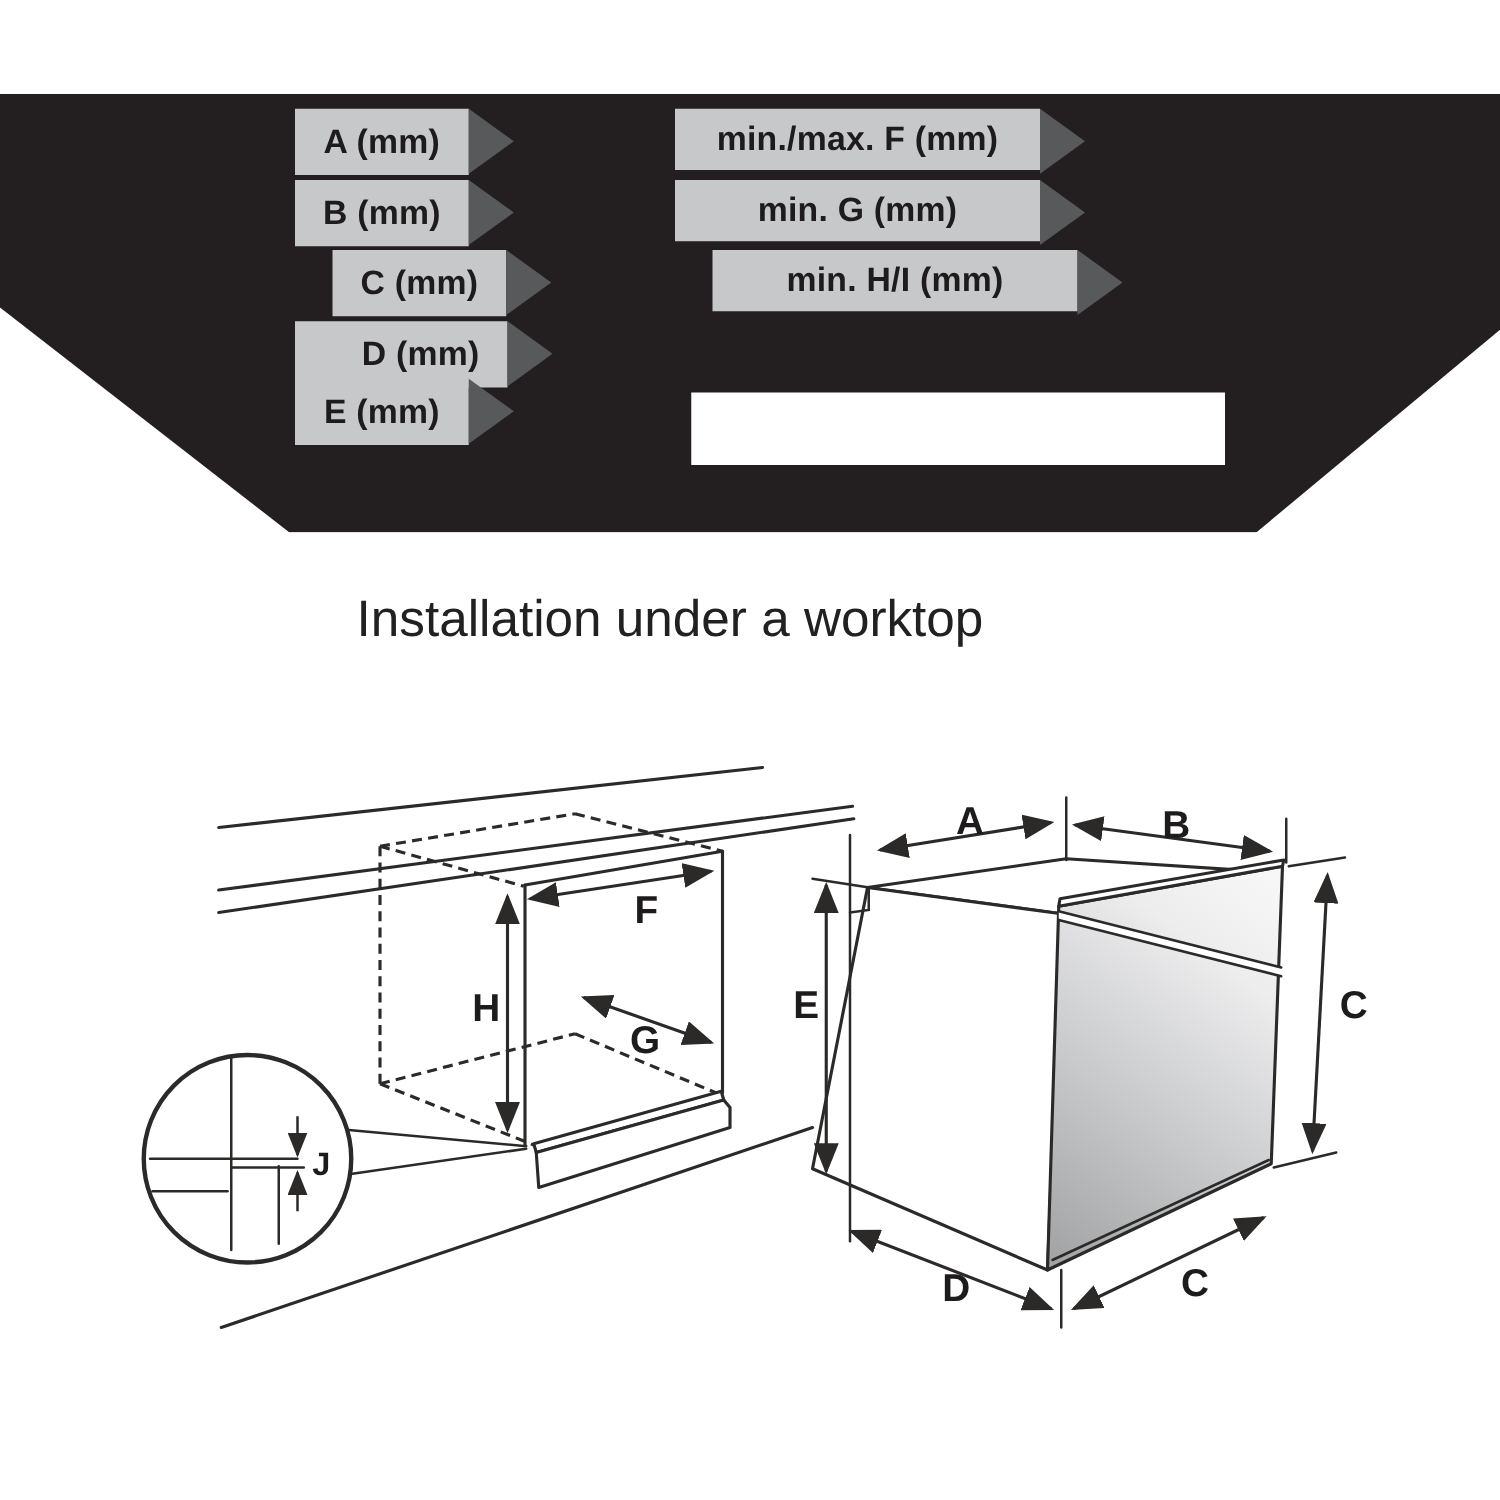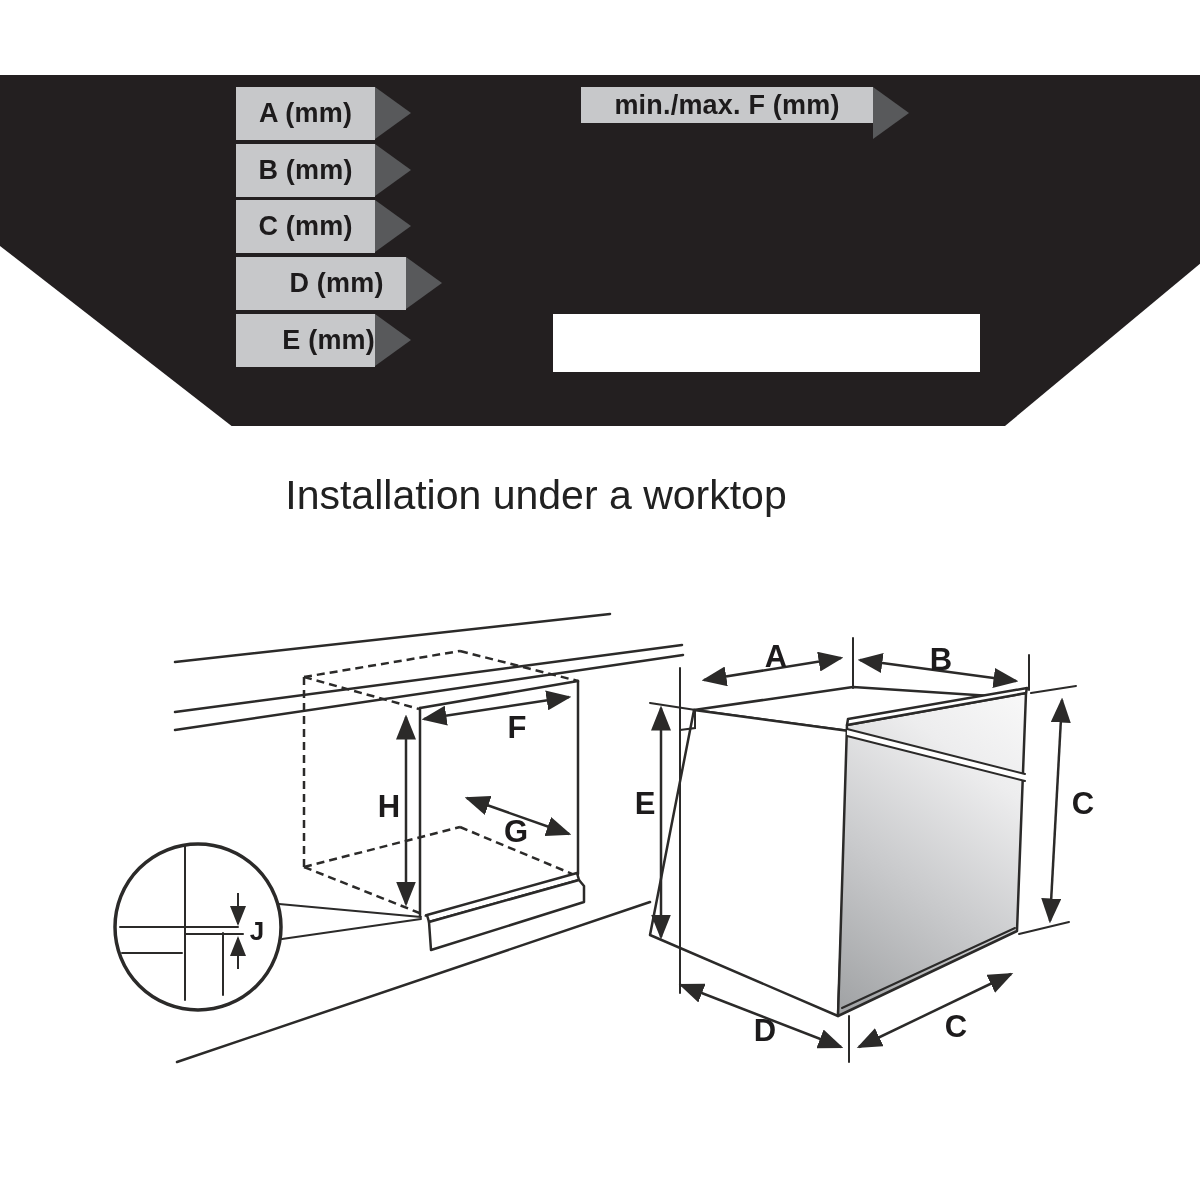--- a/index.html
+++ b/index.html
@@ -14,22 +14,22 @@
   .gbox{
     position:absolute;background:#c7c8ca;display:flex;align-items:center;justify-content:center;
     color:#1d1b1c;font-weight:700;font-size:27px;letter-spacing:0.2px;
   }
   .gbox .arrow{
     position:absolute;left:100%;top:0;width:0;height:0;
     border-top:26.5px solid transparent;border-bottom:26.5px solid transparent;
     border-left:36px solid #58595b;
   }
   .lcol{left:236px;width:139px;height:53px;}
-  .rcol{left:581px;width:292px;height:36px;}
-  .r0{top:12px;} .r1{top:69px;justify-content:center;} .r2{top:125px;} .r3{top:182px;padding-left:31px;} .r4{top:239px;justify-content:flex-end;}
+  .rcol{left:540px;width:292px;height:49px;}
+  .r0{top:12px;} .r1{top:69px;justify-content:center;} .r2{top:125px;margin-left:30px;} .r3{top:182px;padding-left:31px;} .r4{top:228px;}
   .whitebox{position:absolute;left:553px;top:239px;width:427px;height:58px;background:#ffffff;}
 
   
   .title{
     position:absolute;left:0;top:472px;width:1072px;text-align:center;
     font-size:41px;font-weight:400;color:#212121;letter-spacing:0px;
   }
 
   
   svg.fig{position:absolute;left:0;top:0;}
@@ -62,20 +62,28 @@
     <span>D (mm)</span>
     <i class="arrow"></i>
   </div>
   <div class="gbox lcol r4">
     <span>E (mm)</span>
     <i class="arrow"></i>
   </div>
 
   <div class="gbox rcol r0">
     <span>min./max. F (mm)</span>
+    <i class="arrow"></i>
+  </div>
+  <div class="gbox rcol r1">
+    <span>min. G (mm)</span>
+    <i class="arrow"></i>
+  </div>
+  <div class="gbox rcol r2">
+    <span>min. H/I (mm)</span>
     <i class="arrow"></i>
   </div>
   <div class="whitebox"></div>
 </div>
 
 <div class="title">Installation under a worktop</div>
 
 <svg class="fig" width="1200" height="1200" viewBox="0 0 1200 1200">
   <defs>
     <marker id="arr" markerUnits="strokeWidth" markerWidth="10" markerHeight="8" refX="9" refY="4" orient="auto-start-reverse">

